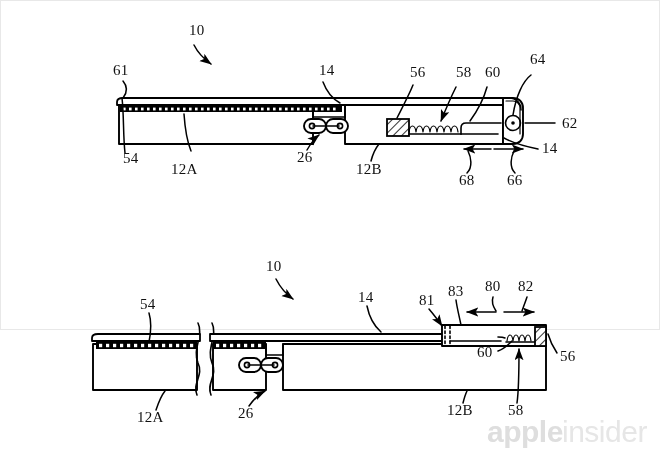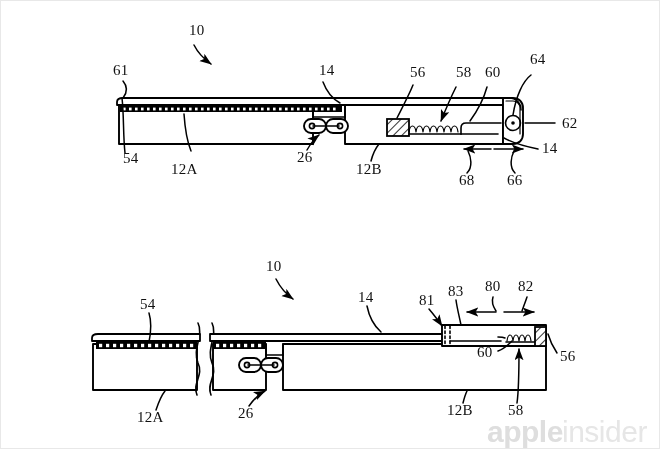--- a/index.html
+++ b/index.html
@@ -9,21 +9,21 @@
   }
   body {
     width: 660px;
     height: 449px;
     font-family: "Liberation Serif", serif;
     overflow: hidden;
   }
   #page {
     position: relative;
     width: 660px;
-    height: 449px;
+    height: 330px;
     background: #ffffff;
     box-sizing: border-box;
     border: 1px solid #e8e8e8;
   }
   #patent-svg {
     position: absolute;
     left: 0;
     top: 0;
     display: block;
   }

